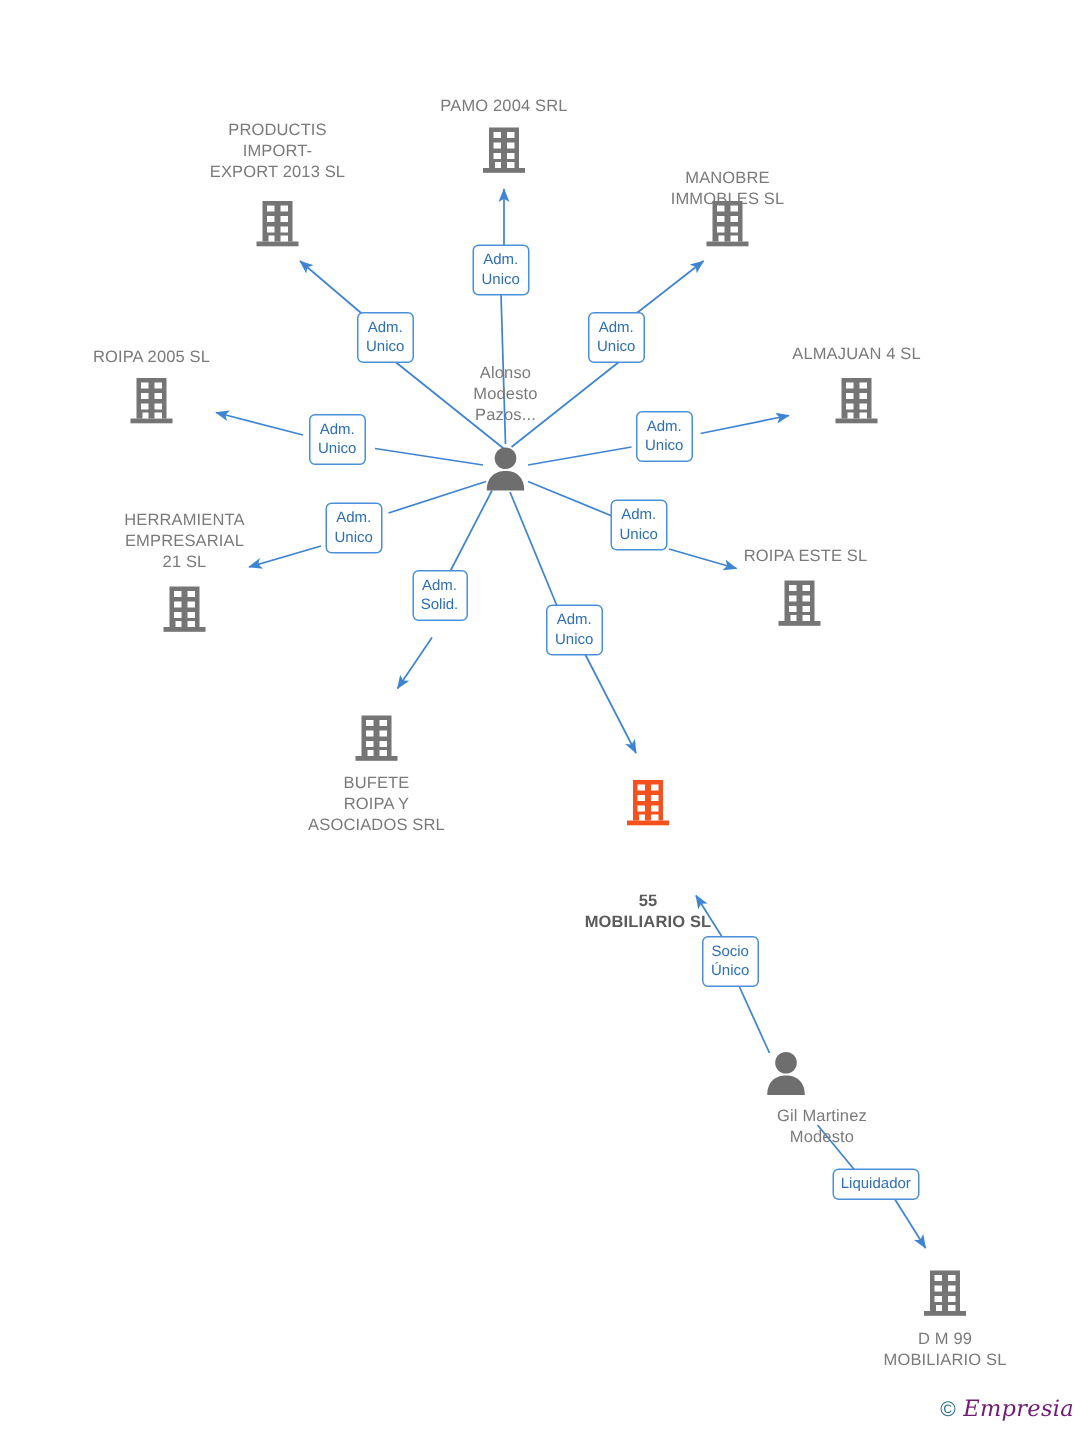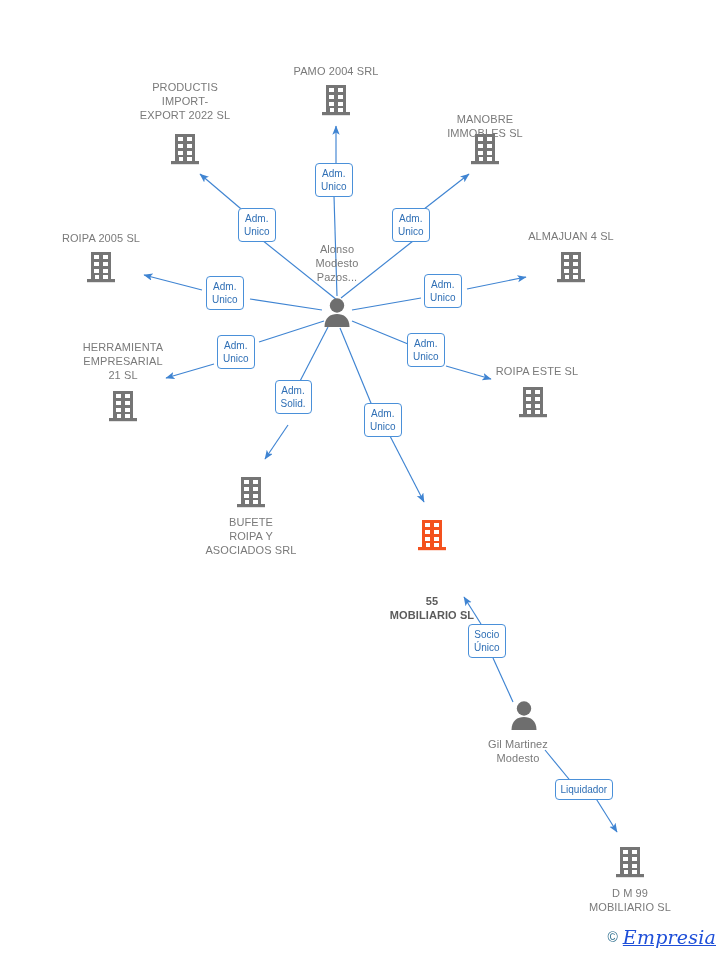--- a/index.html
+++ b/index.html
@@ -38,21 +38,21 @@
   .watermark{
     position:absolute;
     right:12px;
     bottom:12px;
     display:flex;
     align-items:center;
     gap:5px;
     font-size:15px;
   }
   .wm-c{color:#2d6e8e;font-size:14px;}
-  .wm-text{color:#1d4ed8;font-family:"DejaVu Serif",serif;font-style:italic;font-size:19px;letter-spacing:0.2px;text-decoration:underline;}
+  .wm-text{color:#701a75;font-family:"DejaVu Serif",serif;font-style:italic;font-size:15px;letter-spacing:0.2px;}
 </style>
 </head>
 <body>
 
 <div id="stage">
 
   <svg id="edges" viewBox="0 0 728 960" xmlns="http://www.w3.org/2000/svg">
     <defs>
       <marker id="arrowhead" markerWidth="9" markerHeight="9" refX="7.5" refY="3.2" orient="auto" markerUnits="strokeWidth">
         <path d="M0,0 L8,3.2 L0,6.4 L1.9,3.2 Z" fill="#3f84d2"></path>
@@ -93,21 +93,21 @@
             <rect x="17" y="4" width="5" height="4" fill="#fff"></rect>
             <rect x="8" y="11" width="5" height="4" fill="#fff"></rect>
             <rect x="17" y="11" width="5" height="4" fill="#fff"></rect>
             <rect x="8" y="18" width="5" height="4" fill="#fff"></rect>
             <rect x="17" y="18" width="5" height="4" fill="#fff"></rect>
             <rect x="9" y="24" width="4" height="4" fill="#fff"></rect>
             <rect x="17" y="24" width="5" height="4" fill="#fff"></rect>
           </svg></div>
         <div class="node-label" style="left: 110px; top: 80px; width: 150px;">PRODUCTIS
 IMPORT-
-EXPORT 2022 SL</div>
+EXPORT 2013 SL</div>
       </div>
       <div class="node" style="left: 0px; top: 0px;">
         <div class="node-icon" style="left: 321px; top: 84px;"><svg width="30" height="32" viewBox="0 0 30 32" xmlns="http://www.w3.org/2000/svg">
             <rect x="5" y="1" width="20" height="27" fill="#757575"></rect>
             <rect x="1" y="28" width="28" height="3.2" fill="#757575"></rect>
             <rect x="8" y="4" width="5" height="4" fill="#fff"></rect>
             <rect x="17" y="4" width="5" height="4" fill="#fff"></rect>
             <rect x="8" y="11" width="5" height="4" fill="#fff"></rect>
             <rect x="17" y="11" width="5" height="4" fill="#fff"></rect>
             <rect x="8" y="18" width="5" height="4" fill="#fff"></rect>
@@ -251,21 +251,21 @@
           </svg></div>
         <div class="node-label" style="left: 277px; top: 242px; width: 120px;">Alonso
 Modesto
 Pazos...</div>
       </div>
       <div class="node" style="left: 0px; top: 0px;">
         <div class="node-icon" style="left: 509px; top: 699px;"><svg width="30" height="32" viewBox="0 0 30 32" xmlns="http://www.w3.org/2000/svg">
             <circle cx="15" cy="9.5" r="7.2" fill="#6e6e6e"></circle>
             <path d="M2.5 31 C2.5 21.5 8.5 18 15 18 C21.5 18 27.5 21.5 27.5 31 Z" fill="#6e6e6e"></path>
           </svg></div>
-        <div class="node-label" style="left: 448px; top: 737px; width: 140px;">Gil Martinez
+        <div class="node-label" style="left: 478px; top: 737px; width: 140px;">Gil Martinez
 Modesto</div>
       </div>
     </div>
   <div id="rel-layer">
       <div class="rel" style="left: 238px; top: 208px; visibility: visible;">Adm.
 Unico</div>
       <div class="rel" style="left: 315px; top: 163px; visibility: visible;">Adm.
 Unico</div>
       <div class="rel" style="left: 392px; top: 208px; visibility: visible;">Adm.
 Unico</div>

